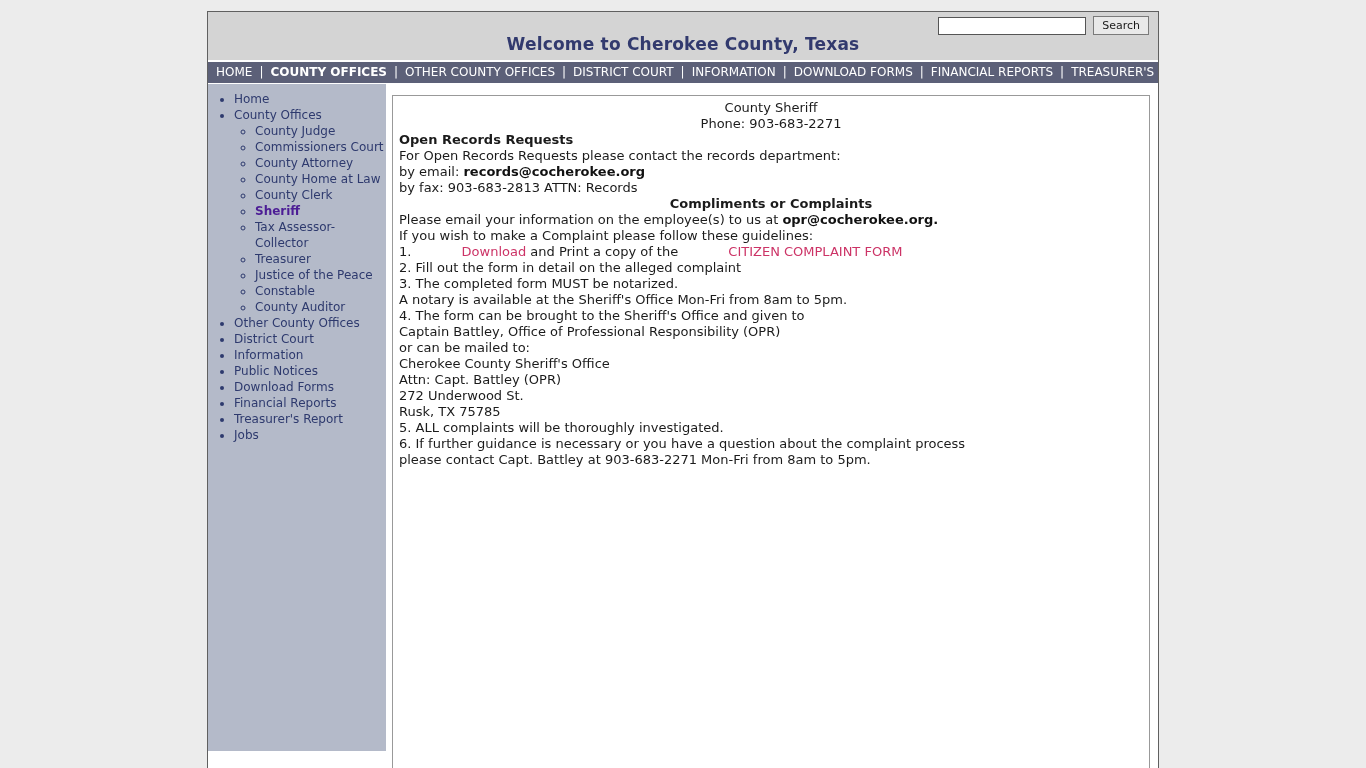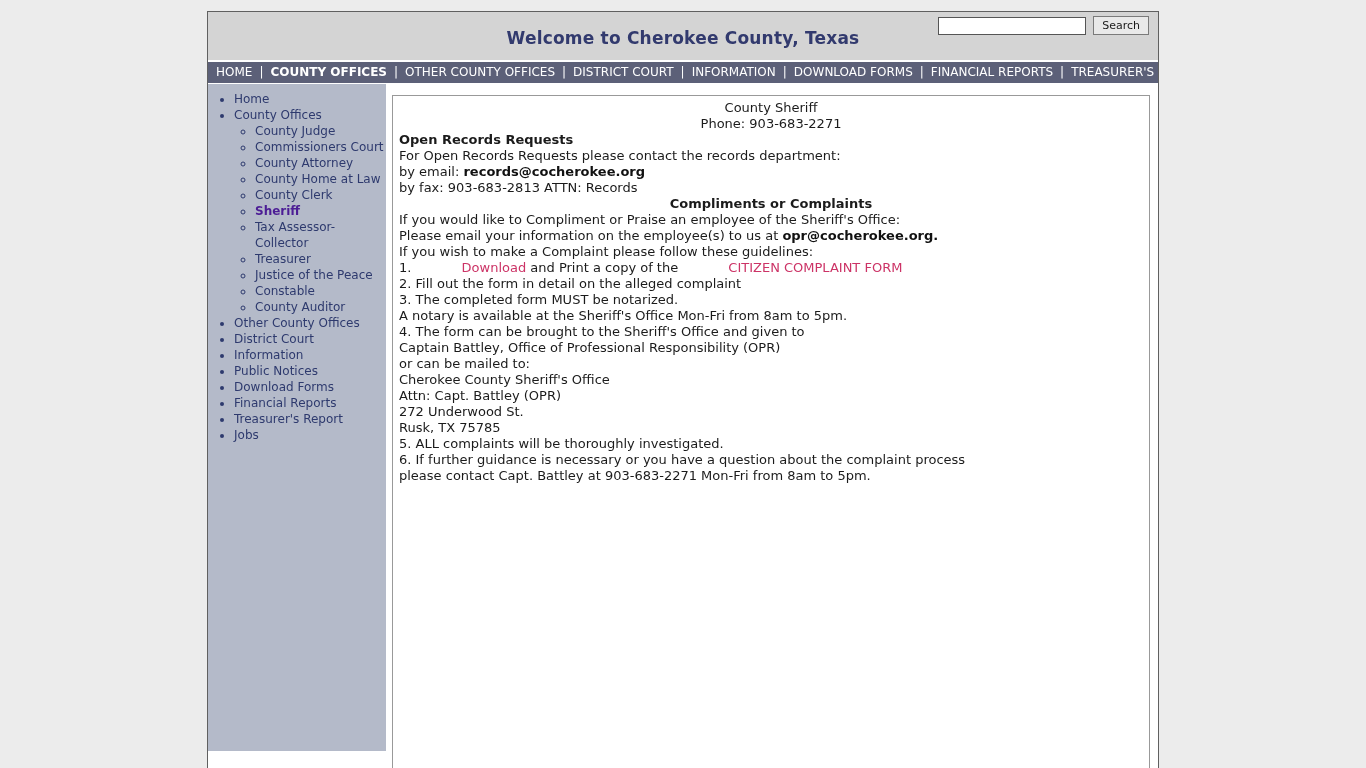--- a/index.html
+++ b/index.html
@@ -39,21 +39,21 @@
     font-family: "DejaVu Sans", sans-serif;
     font-size: 11px;
     color: #1a1a1a;
     background: #e9e9e9;
     border: 1px solid #7a7a7a;
     padding: 2px 8px;
     cursor: pointer;
   }
   .site-title {
     text-align: center;
-    padding-top: 16px;
+    padding-top: 22px;
     font-size: 17px;
     font-weight: bold;
     color: #323a6e;
     letter-spacing: 0.2px;
   }
   
   .navbar {
     background: #5c6078;
     border-top: 2px solid #ffffff;
     border-bottom: 1px solid #ffffff;
@@ -199,21 +199,20 @@
       <div class="orr-intro">For Open Records Requests please contact the records department:</div>
 
       <div class="orr-sub">
         <span>by email: </span><b class="email">records@cocherokee.org</b>
       </div>
 
       <div class="orr-sub">by fax: 903-683-2813 ATTN: Records</div>
 
       <div class="heading cc-heading">Compliments or Complaints</div>
 
-      <div class="para praise">If you would like to Compliment or Praise an employee of the Sheriff's Office:</div>
 
       <div class="para">
         <span>Please email your information on the employee(s) to us at </span><b class="email">opr@cocherokee.org.</b>
       </div>
 
       <div class="para mt-para">If you wish to make a Complaint please follow these guidelines:</div>
 
       <div class="para mt-para">
         <span>1. </span><a>Download</a><span> and Print a copy of the </span><a>CITIZEN COMPLAINT FORM</a>
       </div>

